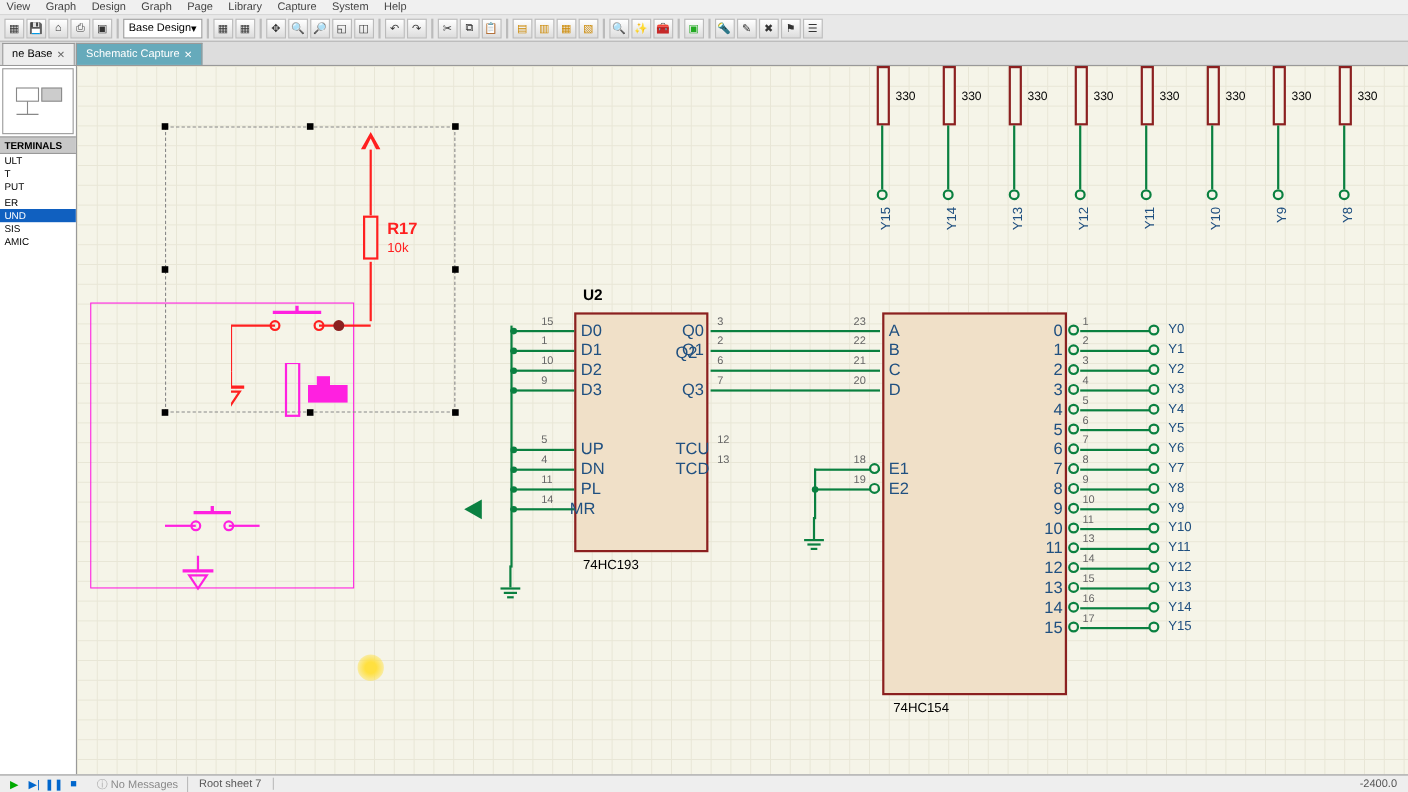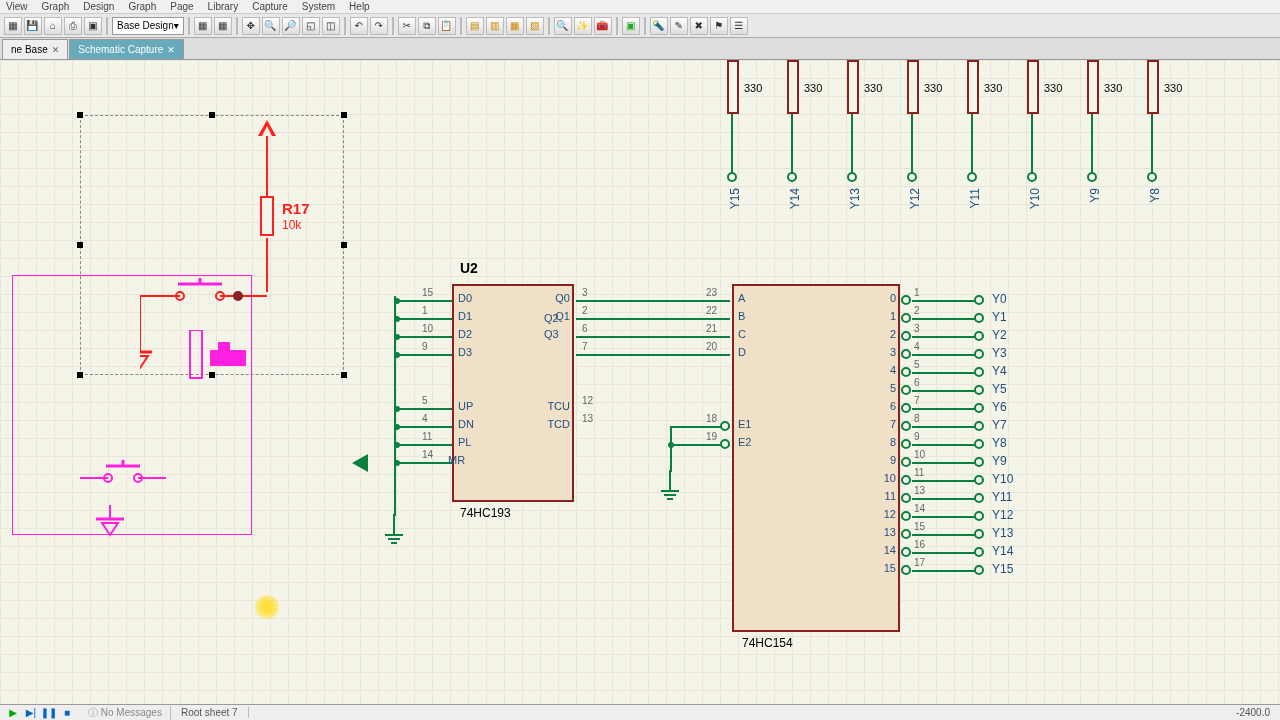--- a/index.html
+++ b/index.html
@@ -25,21 +25,21 @@
 .status{position:absolute;bottom:0;left:0;right:0;height:16px;background:#eee;border-top:1px solid #999;display:flex;align-items:center;font-size:10px}
 .status .play{display:flex;gap:4px;padding:0 6px}
 .play span{width:14px;height:12px;display:flex;align-items:center;justify-content:center;cursor:pointer;color:#0a8}
 .status .msg{padding:0 8px;color:#888;border-right:1px solid #bbb}
 .status .sheet{padding:0 10px;color:#555;border-right:1px solid #bbb}
 .status .coord{margin-left:auto;padding:0 10px;color:#555}
 
 .sel-box{position:absolute;border:1px dashed #888}
 .handle{position:absolute;width:6px;height:6px;background:#000}
 .ic{position:absolute;background:#f0e0c8;border:2px solid #8b2020}
-.pinlabel{position:absolute;font-size:11px;color:#205080}
+.pinlabel{position:absolute;font-size:15px;color:#205080}
 .pinnum{position:absolute;font-size:10px;color:#666}
 .reflabel{position:absolute;font-size:14px;color:#000;font-weight:bold}
 .partlabel{position:absolute;font-size:12px;color:#000}
 .wire{position:absolute;background:#0a8040}
 .wirev{width:2px}
 .wireh{height:2px}
 .junction{position:absolute;width:6px;height:6px;background:#0a8040;border-radius:50%;transform:translate(-3px,-3px)}
 .neg-circle{position:absolute;width:10px;height:10px;border:2px solid #0a8040;border-radius:50%;background:#f5f4e8}
 .res-vert{position:absolute}
 .res-vert .lead{position:absolute;left:50%;width:2px;background:#8b2020;transform:translateX(-1px)}
@@ -119,20 +119,41 @@
       <span>ne Base</span>
       <span class="x">✕</span>
     </div>
   <div class="tab active">
       <span style="color:#fff">Schematic Capture</span>
       <span class="x" style="color:#fff">✕</span>
     </div>
 </div>
 
 <div class="main">
+  <div class="side">
+    <div class="preview">
+      <svg width="50" height="40">
+          <rect x="5" y="8" width="20" height="12" fill="none" stroke="#888"></rect>
+          <rect x="28" y="8" width="18" height="12" fill="#ccc" stroke="#888"></rect>
+          <line x1="15" y1="20" x2="15" y2="32" stroke="#888"></line>
+          <line x1="5" y1="32" x2="25" y2="32" stroke="#888"></line>
+        </svg>
+    </div>
+    <div class="panelhdr">TERMINALS</div>
+    <div class="termlist">
+    <div>ULT</div>
+        <div>T</div>
+        <div>PUT</div>
+        <div></div>
+        <div>ER</div>
+        <div class="sel">UND</div>
+        <div>SIS</div>
+        <div>AMIC</div>
+      </div>
+  </div>
 
   <div class="canvas">
 
     <div class="pusharea" style="left:12px;top:215px;width:240px;height:260px"></div>
 
     <div class="sel-box" style="left:80px;top:55px;width:264px;height:260px"></div>
     <div class="handle" style="left:77px;top:52px"></div>
     <div class="handle" style="left:209px;top:52px"></div>
     <div class="handle" style="left:341px;top:52px"></div>
     <div class="handle" style="left:77px;top:182px"></div>
@@ -371,21 +392,21 @@
     <div class="pinlabel" style="left:448px;top:394px">MR</div>
     <div class="junction" style="left:397px;top:403px"></div>
         <div class="wire wireh" style="left:394px;top:402px;width:2px"></div>
         <div class="pinnum" style="left:582px;top:227px">3</div>
     <div class="pinlabel" style="left:544px;top:232px;text-align:right;width:26px">Q0</div>
         <div class="pinnum" style="left:582px;top:245px">2</div>
     <div class="pinlabel" style="left:544px;top:250px;text-align:right;width:26px">Q1</div>
         <div class="pinnum" style="left:582px;top:263px">6</div>
     <div class="pinlabel" style="left:544px;top:252px;text-align:left;width:26px">Q2</div>
         <div class="pinnum" style="left:582px;top:281px">7</div>
-    <div class="pinlabel" style="left:544px;top:268px;width:26px">Q3</div>
+    <div class="pinlabel" style="left:544px;top:286px;text-align:right;width:26px">Q3</div>
         <div class="pinnum" style="left:582px;top:335px">12</div>
     <div class="pinlabel" style="left:544px;top:340px;text-align:right;width:26px">TCU</div>
         <div class="pinnum" style="left:582px;top:353px">13</div>
     <div class="pinlabel" style="left:544px;top:358px;text-align:right;width:26px">TCD</div>
       </div>
 
     <div id="u1-pins">
         <div class="pinnum" style="left:706px;top:227px">23</div>
     <div class="pinlabel" style="left:738px;top:232px">A</div>
         <div class="pinnum" style="left:706px;top:245px">22</div>

